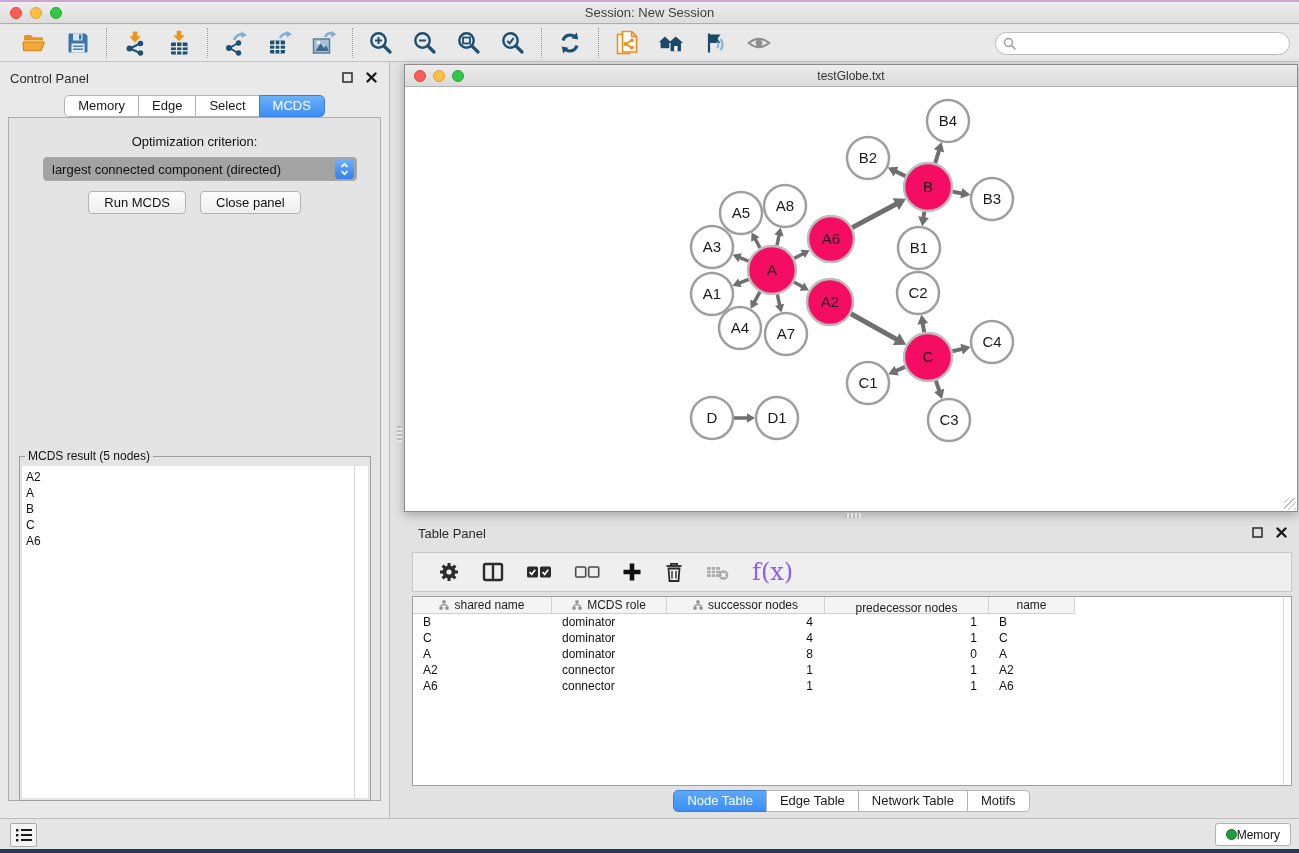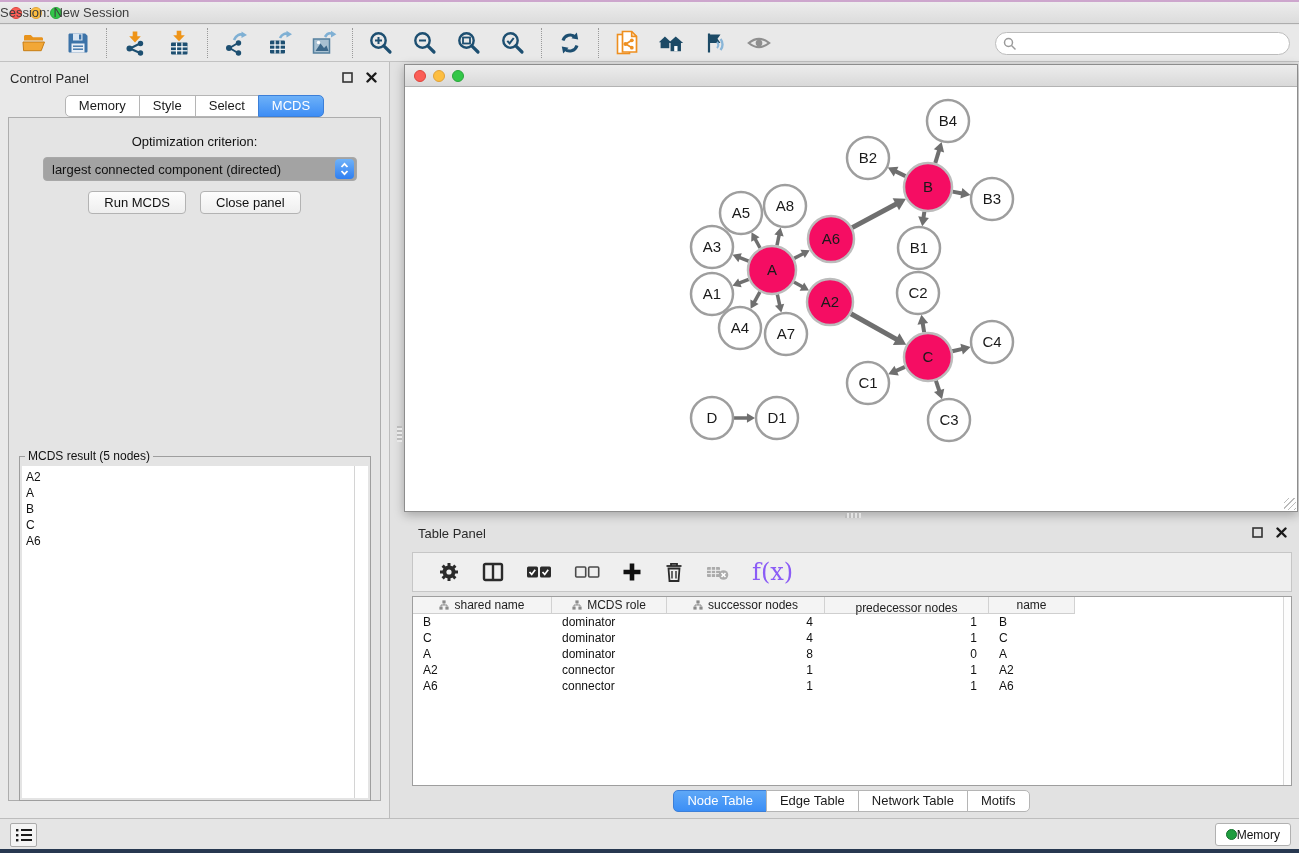--- a/index.html
+++ b/index.html
@@ -8,21 +8,21 @@
     position:relative; width:1299px; height:853px; overflow:hidden;
     background:#e2e2e2; font-family:"Liberation Sans", sans-serif; color:#222;
   }
   
   .top-strip { position:absolute; left:0; top:0; width:1299px; height:2px; background:#cda6cd; }
   .titlebar {
     position:absolute; left:0; top:2px; width:1299px; height:22px;
     background:linear-gradient(#ededed,#dcdcdc); border-bottom:1px solid #adadad;
   }
   .titlebar .title {
-    position:absolute; left:0; right:0; top:3px; 
+    position:absolute; left:0; right:0; top:3px; text-align:center;
     font-size:13px; color:#3e3e3e;
   }
   .lights { position:absolute; left:10px; top:5px; display:flex; gap:8px; }
   .light { width:12px; height:12px; border-radius:50%; }
   .light.red    { background:#fb5e57; border:1px solid #dd443c; }
   .light.yellow { background:#fdbe41; border:1px solid #dfa23a; }
   .light.green  { background:#33c748; border:1px solid #2aa63d; }
   
   .toolbar {
     position:absolute; left:0; top:25px; width:1299px; height:37px;
@@ -340,21 +340,21 @@
         </svg>
       <svg width="11" height="11" viewBox="0 0 11 11">
           <g stroke="#1a1a1a" stroke-width="2.4" stroke-linecap="round">
             <line x1="1.5" y1="1.5" x2="9.5" y2="9.5"></line>
             <line x1="9.5" y1="1.5" x2="1.5" y2="9.5"></line>
           </g>
         </svg>
     </div>
     <div class="cp-tabs">
       <div class="seg">Memory</div>
-      <div class="seg">Style</div>
+      <div class="seg">Edge</div>
       <div class="seg">Select</div>
       <div class="seg selected">MCDS</div>
     </div>
     <div class="cp-content">
       <div class="opt-label">Optimization criterion:</div>
       <div class="dropdown">
         <div class="val">largest connected component (directed)</div>
         <div class="stepper">
           <svg width="9" height="14" viewBox="0 0 9 14">
               <path d="M1.5 5 L4.5 1.8 L7.5 5" fill="none" stroke="#fff" stroke-width="1.8"></path>
@@ -380,20 +380,21 @@
     </div>
   </div>
 
   <div class="network-window">
     <div class="nw-titlebar">
       <div class="lights">
         <div class="light red"></div>
         <div class="light yellow"></div>
         <div class="light green"></div>
       </div>
+      <div class="title">testGlobe.txt</div>
     </div>
     <svg id="graph-svg" width="892" height="424" viewBox="0 0 892 424">
         <line x1="355.0557013272504" y1="161.03790244042816" x2="349.879275057735" y2="151.5199573642225" stroke="#6f6f6f" stroke-width="3.5"></line>
         <polygon points="346.51098283201964,145.32664585242324 354.50788344340407,150.1409688174557 346.2062105658859,154.65591371575505" fill="#6f6f6f"></polygon>
         <line x1="371.9764981072526" y1="158.50031701044867" x2="374.2173091993725" y2="147.46863163385865" stroke="#6f6f6f" stroke-width="3.5"></line>
         <polygon points="375.6206816656177,140.55972103080518 378.6486893601076,149.38917709571143 369.38780919005717,147.50806081116997" fill="#6f6f6f"></polygon>
         <line x1="343.65634706744873" y1="174.05159970918868" x2="334.1253247076245" y2="170.39804113792272" stroke="#6f6f6f" stroke-width="3.5"></line>
         <polygon points="327.5424145806451,167.87459225591394 336.75031847988987,166.34402674530298 333.36782316996323,175.16792755380737" fill="#6f6f6f"></polygon>
         <line x1="343.7880827278685" y1="192.2847669088526" x2="333.97224787021673" y2="196.2111008519133" stroke="#6f6f6f" stroke-width="3.5"></line>
         <polygon points="327.4264871994757,198.8294051202097 333.14590361532885,191.45265781112633 336.6555455068751,200.22676253999205" fill="#6f6f6f"></polygon>

